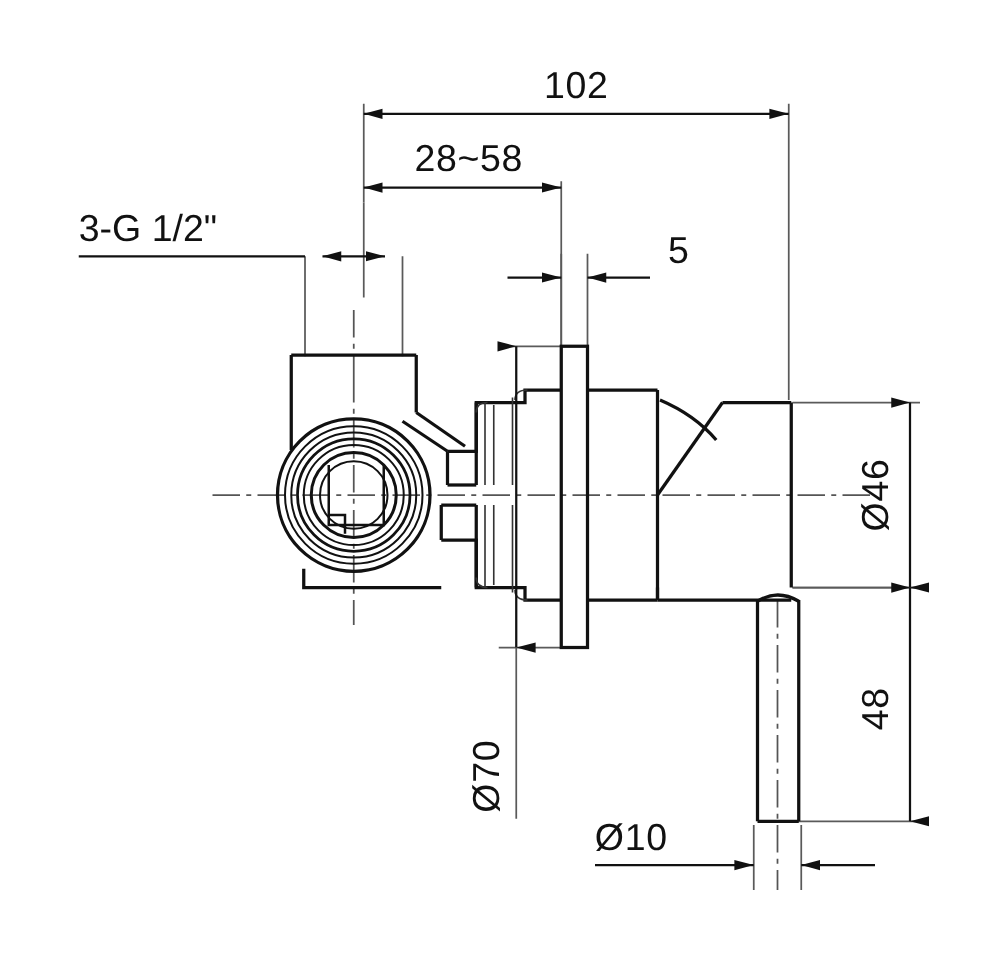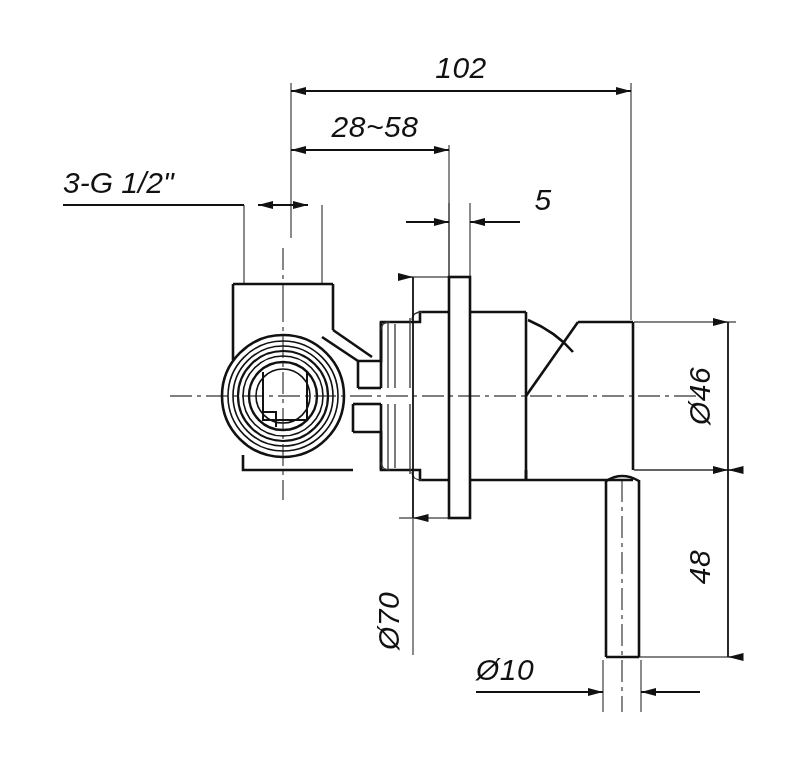--- a/index.html
+++ b/index.html
@@ -11,21 +11,20 @@
   body {
     font-family: "Liberation Sans", sans-serif;
     color: #000000;
   }
   #sheet {
     position: relative;
     width: 800px;
     height: 772px;
     background: #ffffff;
     overflow: hidden;
-    font-style: italic;
   }
   #sheet svg {
     position: absolute;
     left: 0;
     top: 0;
     display: block;
   }
   .dimtext {
     font-family: "Liberation Sans", sans-serif;
     font-size: 30px;

